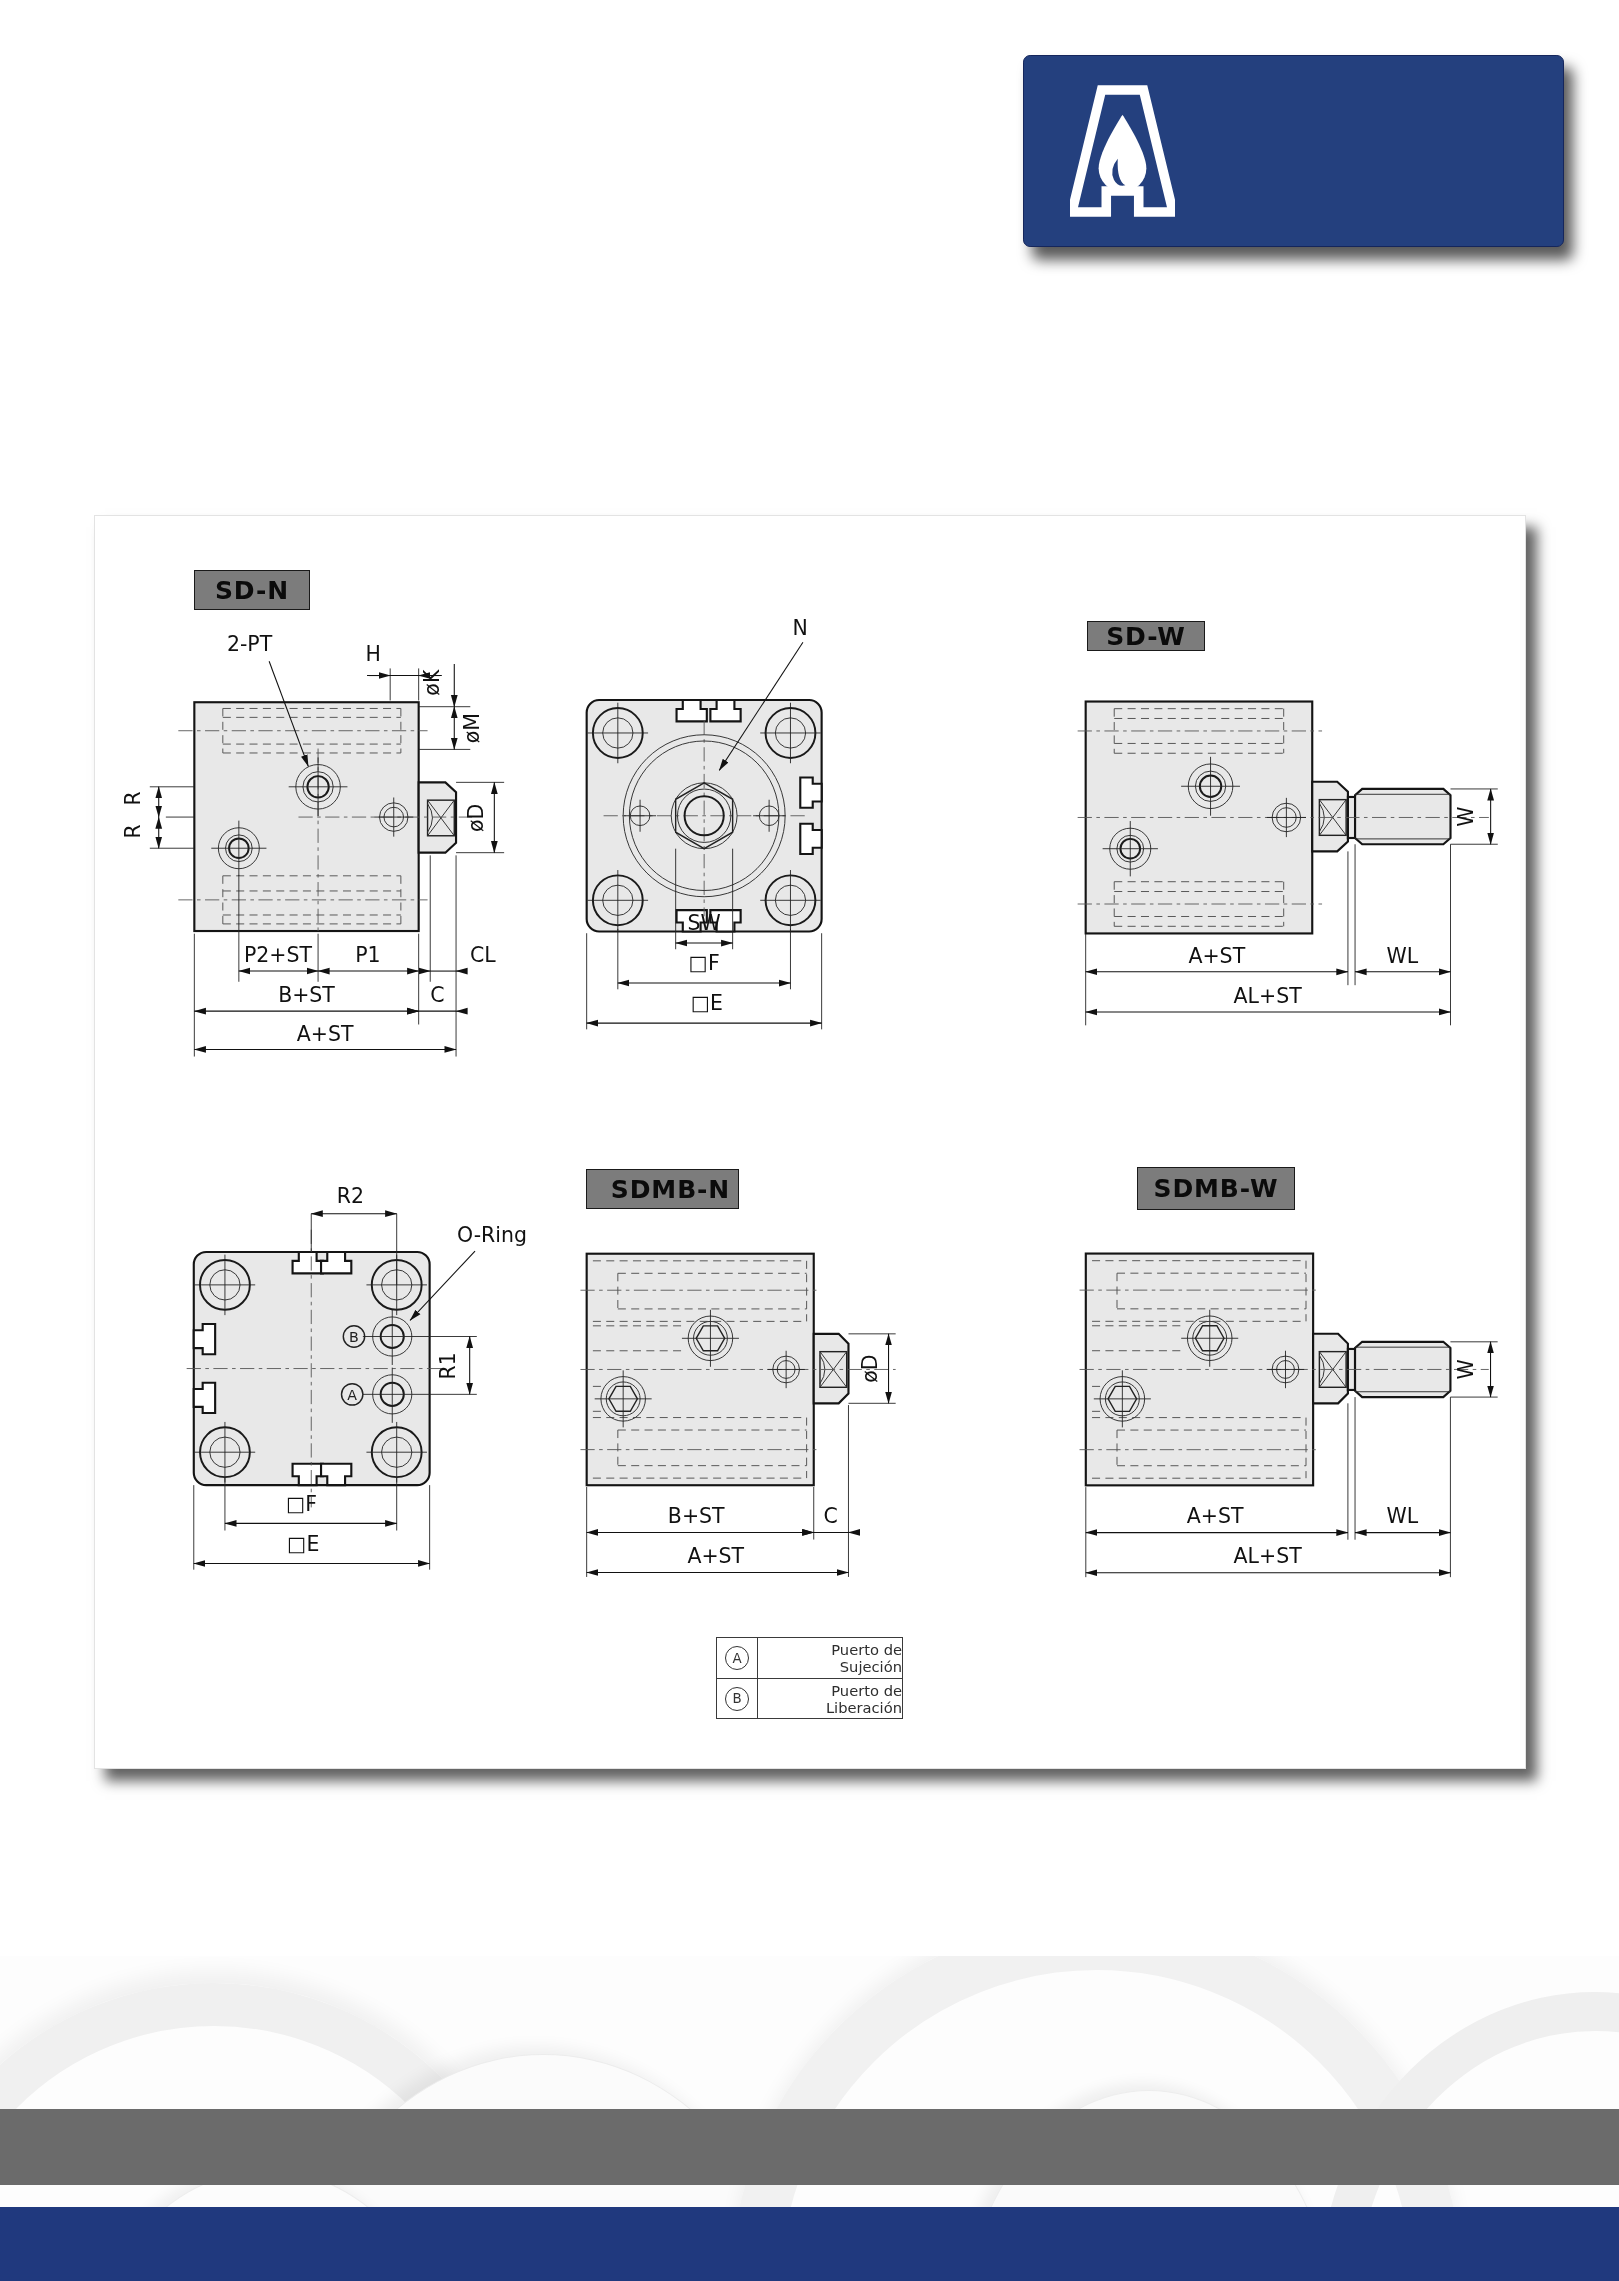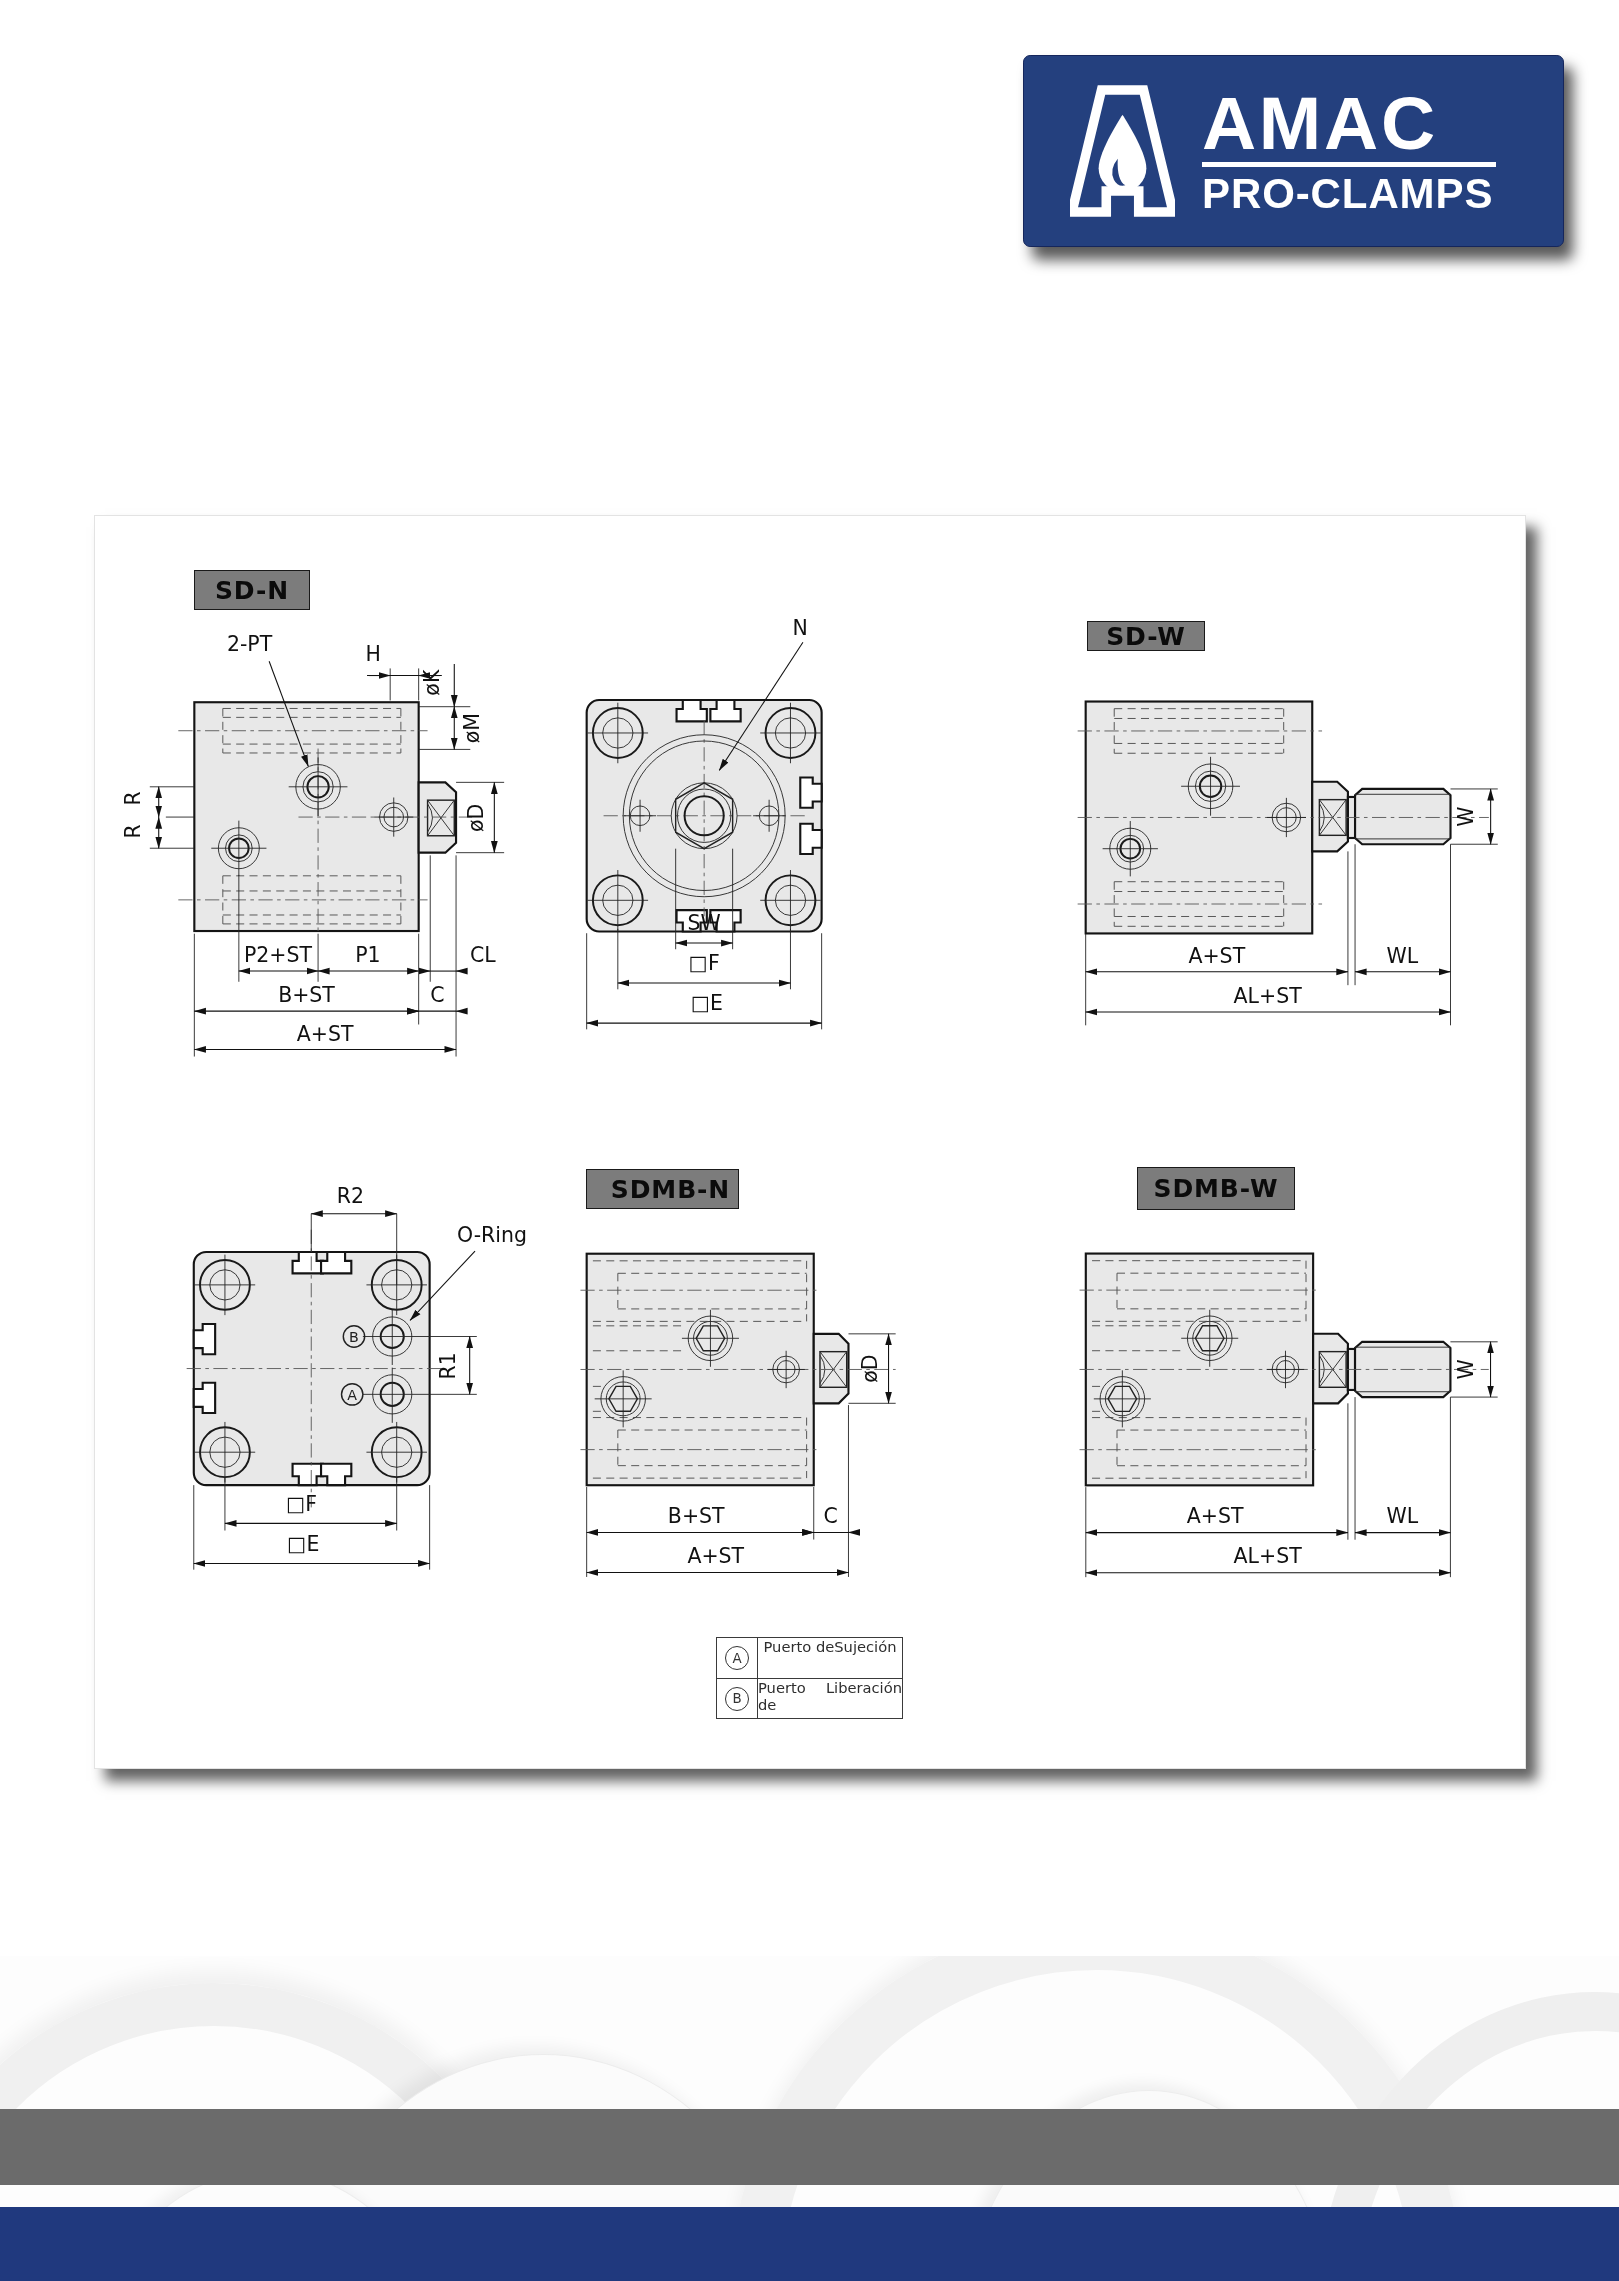--- a/index.html
+++ b/index.html
@@ -43,21 +43,21 @@
   text.dt  { font-family:"DejaVu Sans", sans-serif; font-size:23px; fill:#111; text-anchor:middle; }
   text.cir { font-family:"DejaVu Sans", sans-serif; font-size:16px; fill:#222; text-anchor:middle; }
 
   
   .legend { position:absolute; left:716px; top:1637px; width:187px; border:1.8px solid #3a3a3a; }
   .legend-row { display:flex; height:40px; }
   .legend-row + .legend-row { border-top:1.8px solid #3a3a3a; }
   .legend-key { width:41px; border-right:1.8px solid #3a3a3a; display:flex; align-items:center; justify-content:center; }
   .legend-badge { width:24px; height:24px; border:1.8px solid #333; border-radius:50%;
       display:flex; align-items:center; justify-content:center; font-size:13.4px; color:#333; }
-  .legend-txt { flex:1; display:flex; flex-direction:row; align-items:flex-start; justify-content:center;
+  .legend-txt { flex:1; display:flex; flex-direction:column; align-items:flex-end; justify-content:center;
       font-size:14.7px; line-height:17px; color:#2e2e2e; }
 
   
   .footer { position:absolute; left:0; top:1956px; width:1619px; height:325px; overflow:hidden; background:#fdfdfd; }
   .fc { position:absolute; border-radius:50%; }
   .band-gray { position:absolute; left:0; top:2109px; width:1619px; height:76px; background:#6b6b6b; }
   .band-blue { position:absolute; left:0; top:2207px; width:1619px; height:74px; background:#20397e; }
 </style>
 </head>
 <body>
@@ -71,25 +71,20 @@
       </marker>
     </defs>
   </svg>
 
   <div class="logo-box">
     <svg width="105" height="134" viewBox="0 0 110 140">
       <path d="M33,6 L77,6 L108,134 L72,134 L72,112 L38,112 L38,134 L2,134 Z" fill="none" stroke="#ffffff" stroke-width="10" stroke-linejoin="miter"></path>
       <path d="M55,32 C55,32 30,70 30,88 a25,25 0 0 0 50,0 C80,70 55,32 55,32 Z" fill="#ffffff"></path>
       <path d="M50,78 q-9,11 -4,22 q4,8 12,6 q-9,-5 -8,-28 Z" fill="#24407e"></path>
     </svg>
-    <div class="logo-text">
-      <div class="logo-brand">AMAC</div>
-      <div class="logo-rule"></div>
-      <div class="logo-sub">PRO-CLAMPS</div>
-    </div>
   </div>
 
   <div class="panel"></div>
 
   <div class="dlabel" style="left:194px; top:570px; width:116px; height:40px;">SD-N</div>
   <div class="dlabel" style="left:1087px; top:621px; width:118px; height:30px;">SD-W</div>
   <div class="dlabel" style="left:586px; top:1169px; width:153px; height:40px;padding-left:16px;">SDMB-N</div>
   <div class="dlabel" style="left:1137px; top:1167px; width:158px; height:43px;">SDMB-W</div>
 
   <svg class="drw" style="left:116px; top:615px;" width="454" height="454" viewBox="0 0 510 510">

